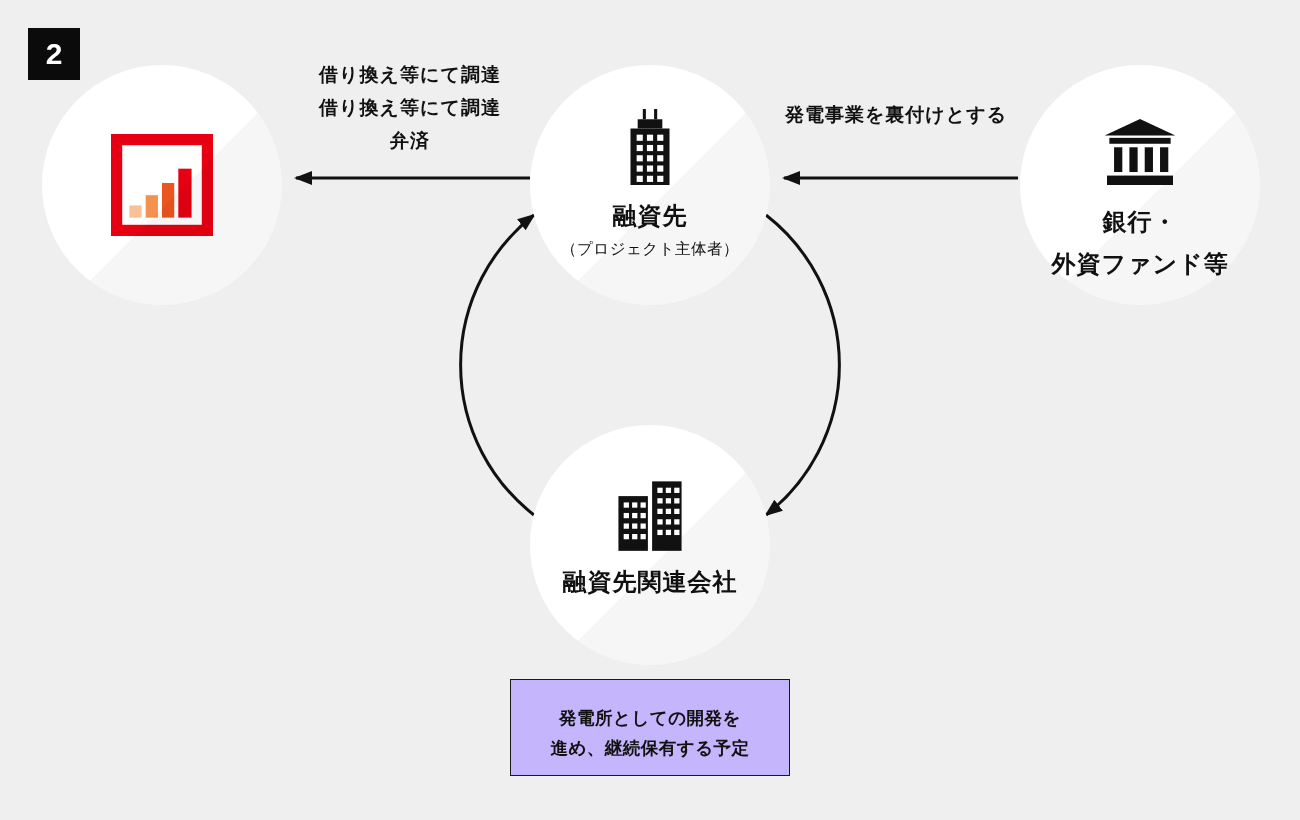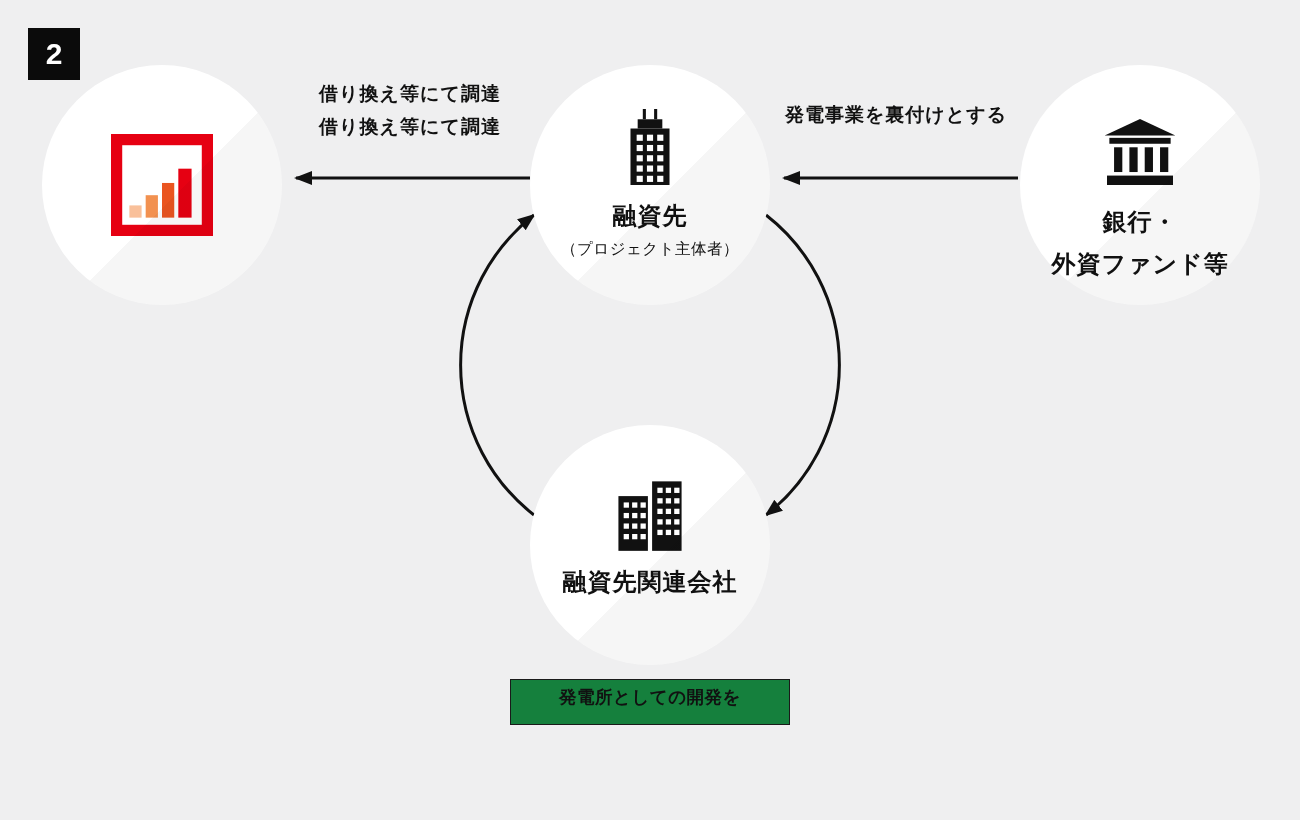--- a/index.html
+++ b/index.html
@@ -84,31 +84,31 @@
   .caption {
     position: absolute;
     text-align: center;
     font-size: 19px;
     font-weight: 700;
     line-height: 33px;
     letter-spacing: 1px;
     z-index: 1;
     white-space: nowrap;
   }
-  .caption-repayment { left: 272px; top: 77px; width: 276px; }
+  .caption-repayment { left: 272px; top: 58px; width: 276px; }
   .caption-loan { left: 766px; top: 98px; width: 260px; text-align: center; }
 
   
   .note-box {
     position: absolute;
     left: 510px; top: 679px;
     width: 280px;
-    background: #15803d;
+    background: #c4b5fd;
     border: 1px solid #1a1a1a;
-    padding: 2px 0 12px 0;
+    padding: 23px 0 12px 0;
     text-align: center;
     font-size: 17.5px;
     font-weight: 700;
     line-height: 30px;
     letter-spacing: 0.5px;
     z-index: 1;
   }
 </style>
 </head>
 <body>
@@ -220,23 +220,25 @@
           <rect x="53" y="50" width="5" height="5"></rect>
           <rect x="61" y="50" width="5" height="5"></rect>
       </g>
     </svg>
     <div class="node-label">融資先関連会社</div>
   </div>
 
   <div class="caption caption-repayment">
     <div>借り換え等にて調達</div>
     <div>借り換え等にて調達</div>
+    <div>弁済</div>
   </div>
 
   <div class="caption caption-loan">
     <div>発電事業を裏付けとする</div>
   </div>
 
   <div class="note-box">
     <div>発電所としての開発を</div>
+    <div>進め、継続保有する予定</div>
   </div>
 
 </div>
 
 </body></html>

